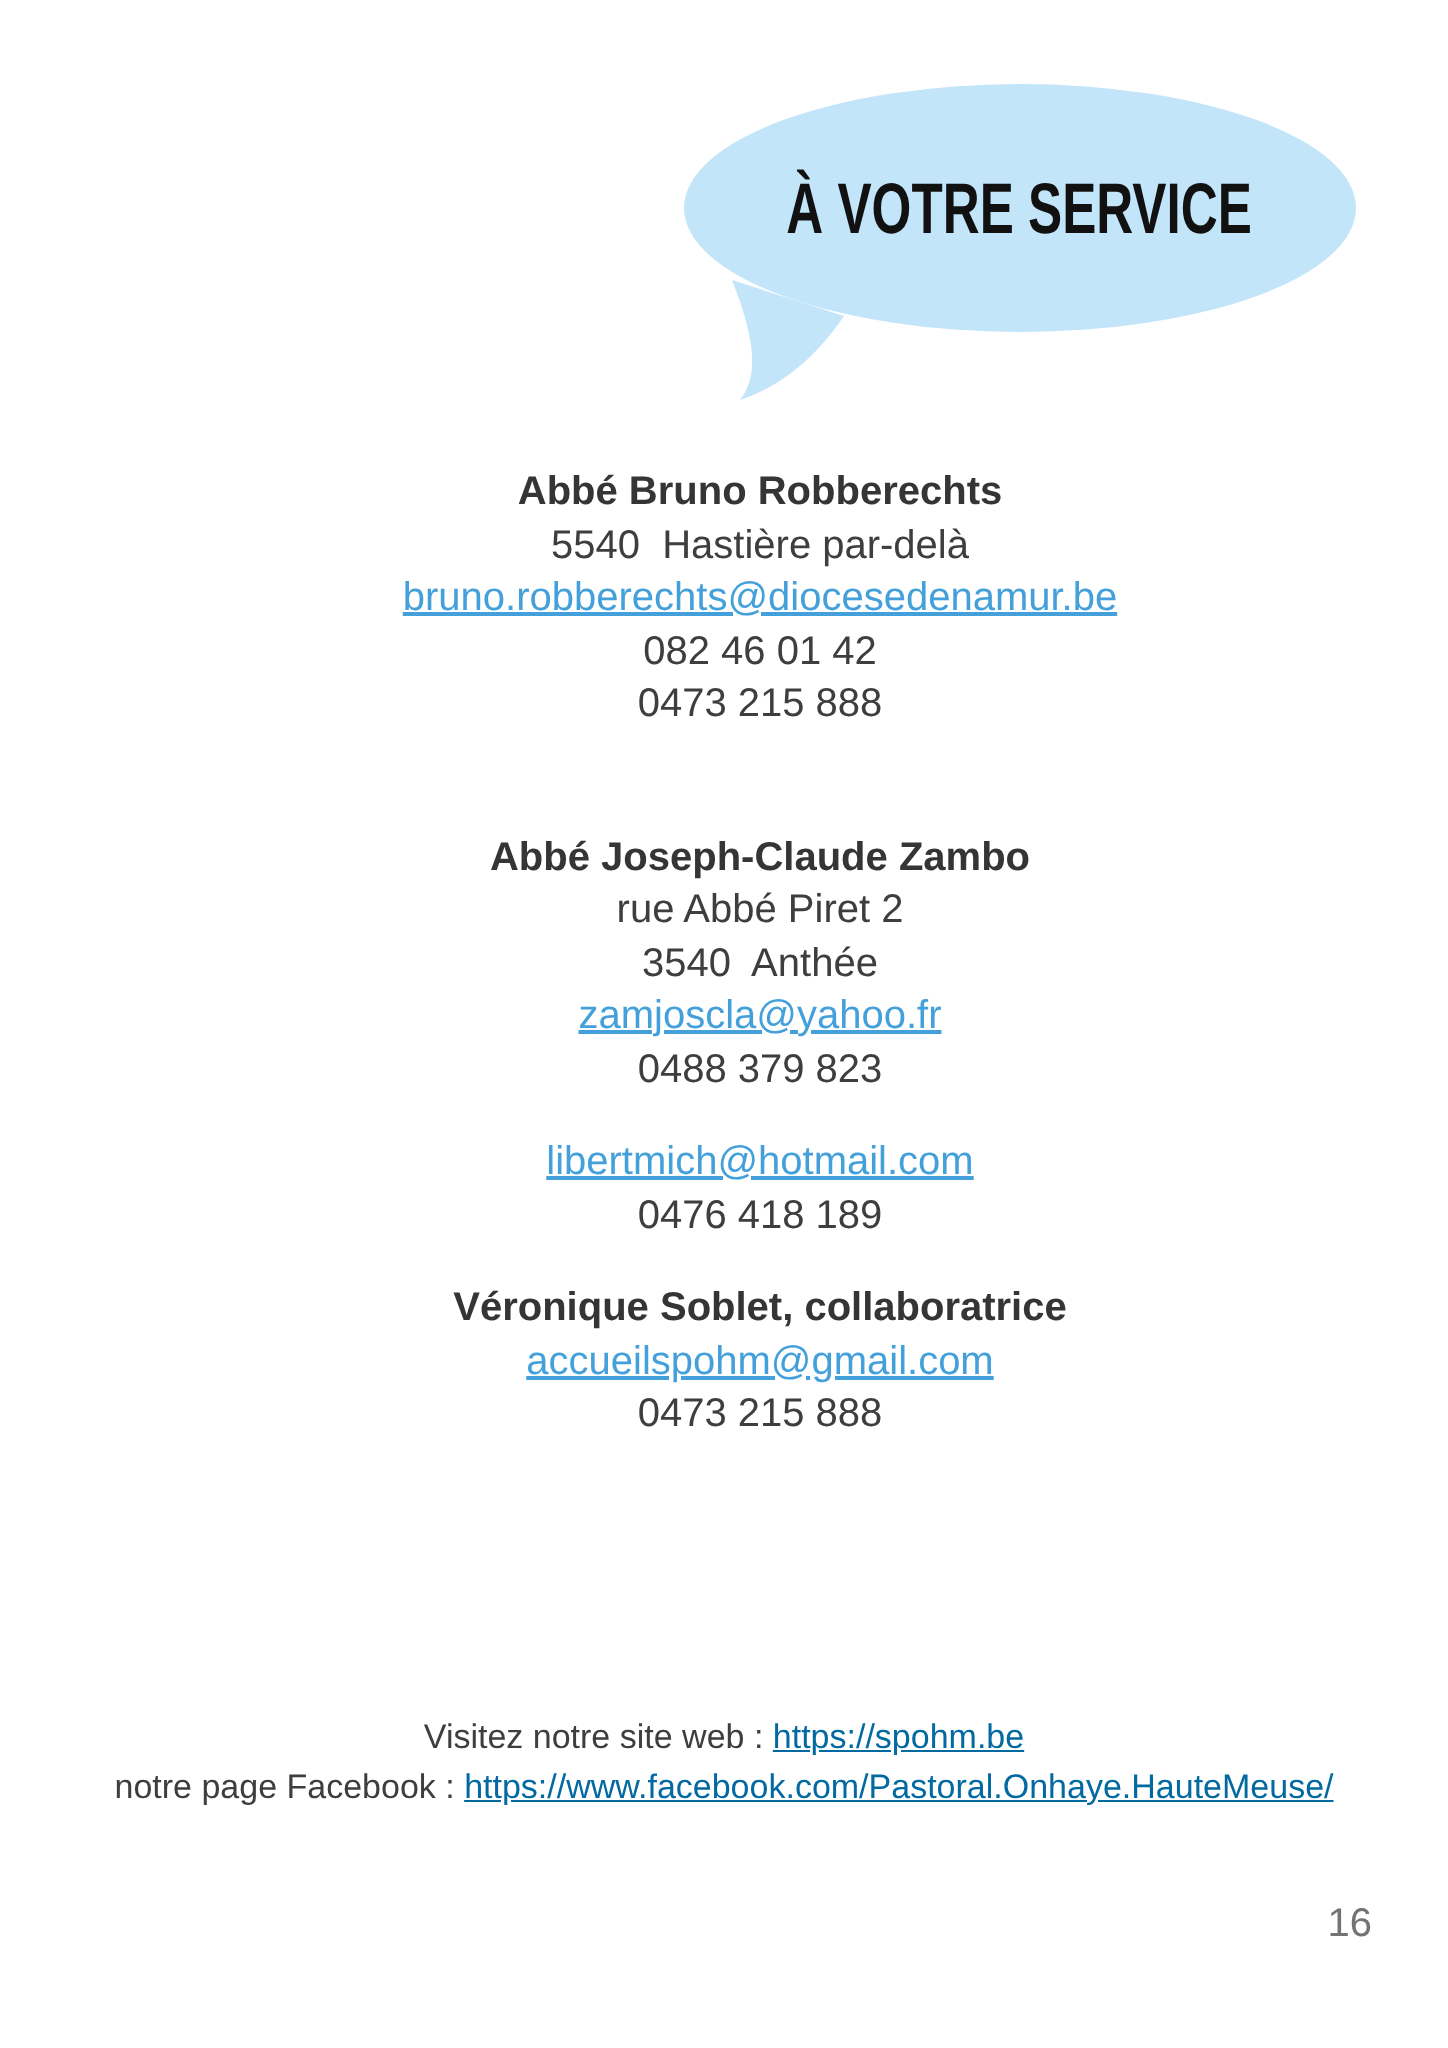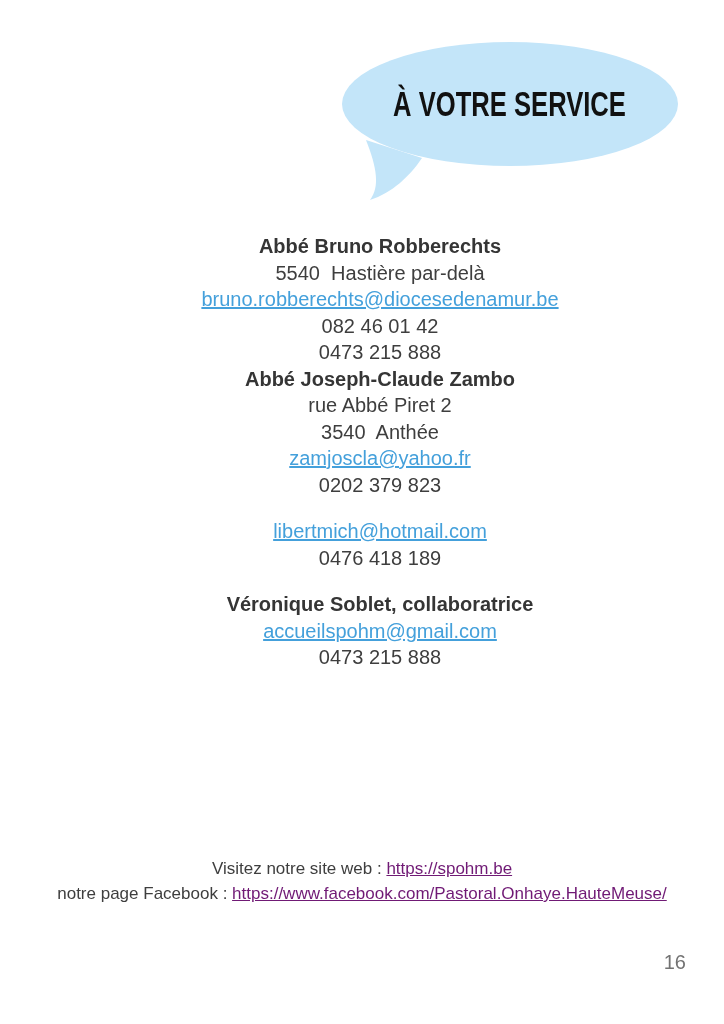--- a/index.html
+++ b/index.html
@@ -32,30 +32,30 @@
     text-align: center;
     font-size: 20px; line-height: 26.5px;
   }
   .contact { margin: 0; padding-left: 36px; }
   .c-name { font-weight: 700; color: #353535; }
   .c-line { color: #3e3e3e; white-space: pre-wrap; }
   .c-email {
     display: block;
     color: #44a0db; text-decoration: underline; cursor: pointer;
   }
-  .mt50 { }
+  .mt50 { margin-top: 50px; }
   .mt20 { margin-top: 20px; }
 
   
   .footer {
     position: absolute; top: 856px; left: 0; width: 724px;
     text-align: center; font-size: 17px; line-height: 25px; color: #3e3e3e;
   }
   .footer .label { white-space: pre; }
-  .footer a.link { color: #701a75; text-decoration: underline; cursor: pointer; }
+  .footer a.link { color: #0369a1; text-decoration: underline; cursor: pointer; }
 
   .page-number {
     position: absolute; top: 951px; right: 38px;
     font-size: 20px; color: #737373;
   }
 </style>
 </head>
 <body>
 
 <div class="page">
@@ -78,21 +78,21 @@
       <a class="c-email">bruno.robberechts@diocesedenamur.be</a>
       <div class="c-line">082 46 01 42</div>
       <div class="c-line">0473 215 888</div>
     </section>
 
     <section class="contact mt50">
       <div class="c-name">Abbé Joseph-Claude Zambo</div>
       <div class="c-line">rue Abbé Piret 2</div>
       <div class="c-line">3540  Anthée</div>
       <a class="c-email">zamjoscla@yahoo.fr</a>
-      <div class="c-line">0202 379 823</div>
+      <div class="c-line">0488 379 823</div>
     </section>
 
     <section class="contact mt20">
       <a class="c-email">libertmich@hotmail.com</a>
       <div class="c-line">0476 418 189</div>
     </section>
 
     <section class="contact mt20">
       <div class="c-name">Véronique Soblet, collaboratrice</div>
       <a class="c-email">accueilspohm@gmail.com</a>

